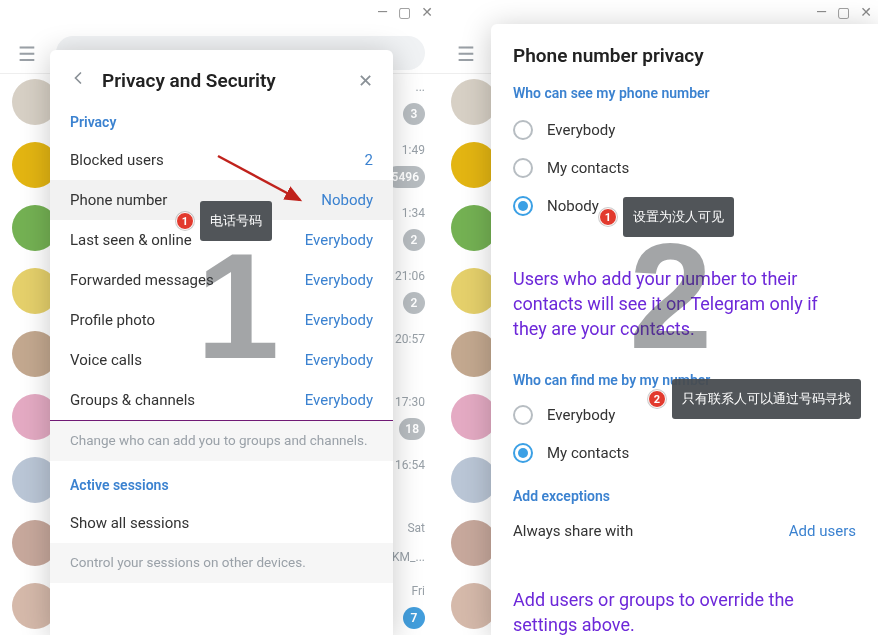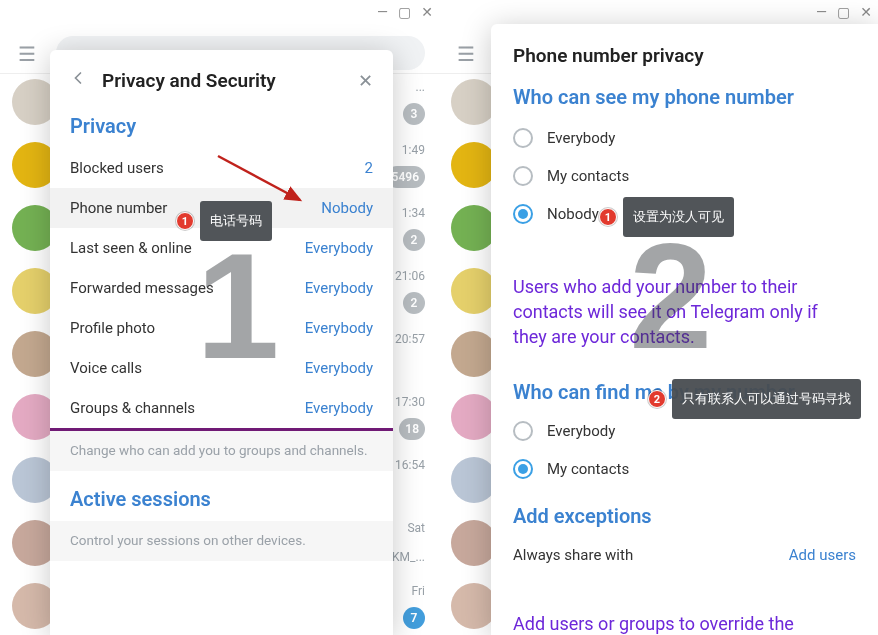--- a/index.html
+++ b/index.html
@@ -59,34 +59,34 @@
   }
 
   .dlg-header {
     display:flex; align-items:center; padding: 18px 20px 14px 18px; gap:14px;
   }
   .back-btn { color:#8a9197; }
   .dlg-title { font-size:19px; font-weight:600; color:#222; flex:1; }
   .close-btn { color:#8a9197; font-size:18px; }
 
   .section-label {
-    color:#3b82d0; font-weight:600; font-size:20px; padding: 8px 20px 10px 20px;
+    color:#3b82d0; font-weight:600; font-size:14px; padding: 8px 20px 10px 20px;
   }
   .setting-row {
     display:flex; align-items:center; justify-content:space-between;
     padding: 11px 20px; font-size:15px; color:#333; position:relative;
     cursor:pointer;
     text-align:right;
   }
   .setting-row.highlight { background:#f2f2f2; }
   .setting-val { color:#3b82d0; font-size:15px; }
 
   .hint-row {
     padding: 10px 20px 12px 20px; font-size:13.5px; color:#9aa1a8;
-    background:#f6f6f6; border-top:3px solid #701a75;
+    background:#f6f6f6; border-top:1px solid #701a75;
     line-height:1.35;
   }
 
   
   .anno-num {
     width:18px; height:18px; border-radius:50%; background:#e23a2e; color:#fff;
     display:inline-flex; align-items:center; justify-content:center;
     font-size:11px; font-weight:700; border:1px solid #fff;
     box-shadow:0 0 0 1px rgba(0,0,0,.2);
   }
@@ -238,20 +238,23 @@
         <span class="setting-val">Everybody</span>
       </div>
       <div class="setting-row">
         <span>Groups &amp; channels</span>
         <span class="setting-val">Everybody</span>
       </div>
 
       <div class="hint-row">Change who can add you to groups and channels.</div>
 
       <div class="section-label" style="padding-top:16px">Active sessions</div>
+      <div class="setting-row">
+        <span>Show all sessions</span>
+      </div>
       <div class="hint-row" style="border-top:none">Control your sessions on other devices.</div>
     </div>
 
     <svg class="arrow-svg" style="left:212px; top:150px" width="100" height="60">
       <defs>
           <marker id="ah1" markerWidth="8" markerHeight="8" refX="6" refY="3" orient="auto">
             <path d="M0,0 L7,3 L0,6 Z" fill="#c0221c"></path>
           </marker>
         </defs>
       <line x1="6" y1="6" x2="88" y2="50" stroke="#c0221c" stroke-width="2.5" marker-end="url(#ah1)"></line>

